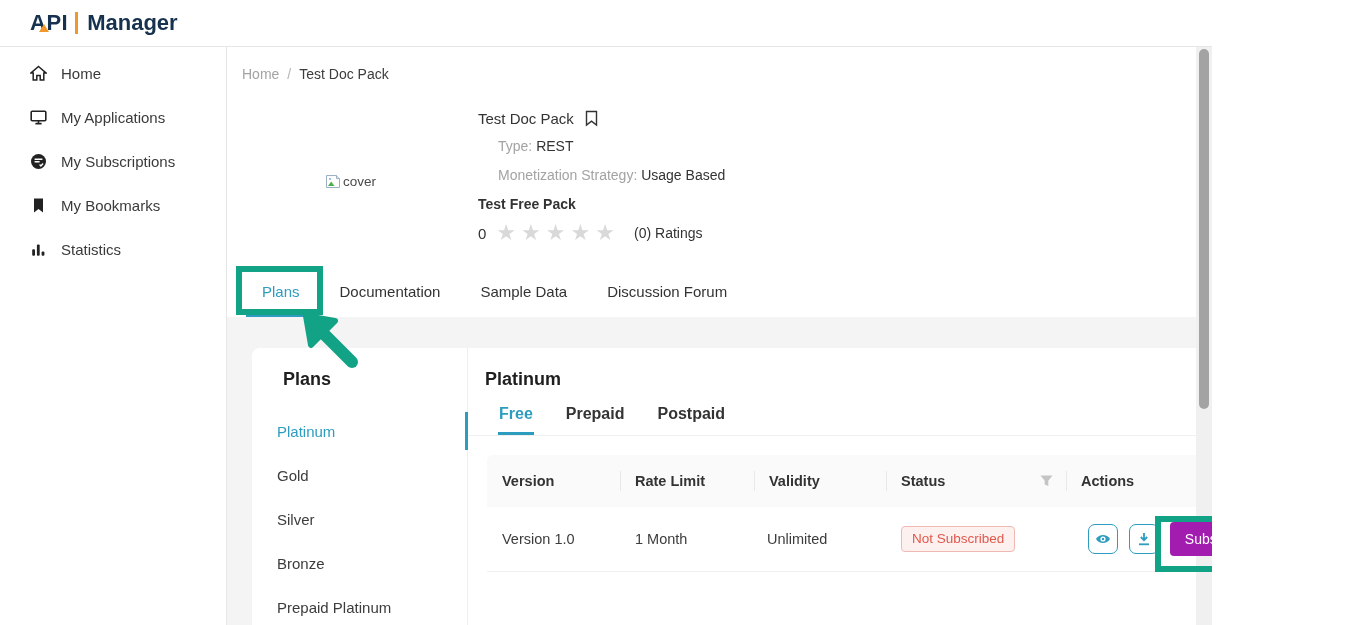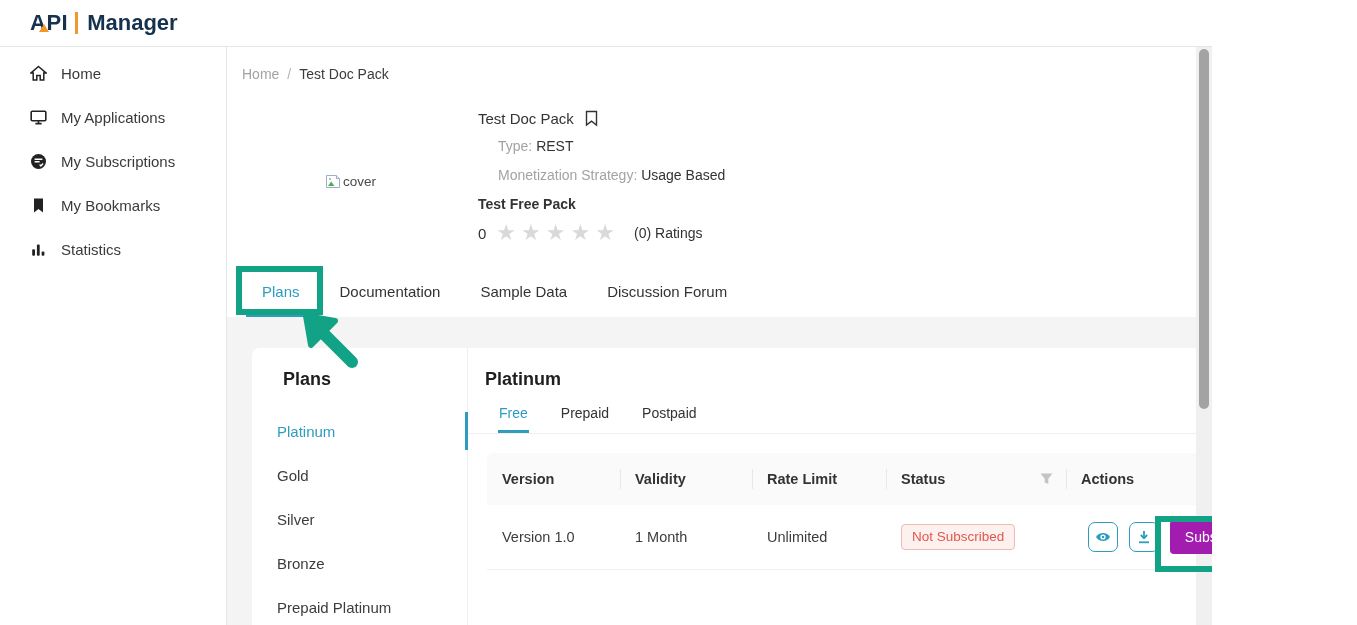--- a/index.html
+++ b/index.html
@@ -62,22 +62,22 @@
   .plans-list { margin-top:19px; }
   .plan-item { height:44px; display:flex; align-items:center; padding-left:25px; font-size:15px;
     color:#3c3c3c; cursor:pointer; position:relative; }
   .plan-item.active { color:#2D9CBF; }
   .plan-item.active::after { content:""; position:absolute; right:-1px; top:3px; bottom:3px; width:3px;
     background:#2D9CBF; }
 
   .detail-panel { flex:1; position:relative; }
   .detail-title { font-size:18px; font-weight:700; color:#1f1f1f; padding:21px 0 0 17px; }
   .detail-tabs { display:flex; padding-left:30px; margin-top:15px; border-bottom:1px solid #f0f0f0; }
-  .detail-tab { padding:0 1px 9px; margin-right:31px; font-size:14px; color:#333;
-    border-bottom:3px solid transparent; cursor:pointer; }
+  .detail-tab { padding:0 1px 9px; margin-right:31px; font-size:16px; color:#333;
+    border-bottom:3px solid transparent; cursor:pointer;font-weight:bold; }
   .detail-tab.active { color:#2D9CBF; border-bottom-color:#2D9CBF; }
 
   
   .plan-table { margin:19px 0 0 19px; width:830px; font-size:14.5px; }
   .t-head { display:flex; height:52px; background:#fafafa; border-radius:6px 6px 0 0; align-items:center; }
   .t-row { display:flex; height:65px; background:#fff; border-bottom:1px solid #f0f0f0; align-items:center; }
   .c1 { width:133px; } .c2 { width:132px; } .c3 { width:134px; } .c4 { width:180px; } .c5 { width:251px; }
   .cell { padding-left:15px; position:relative; height:100%; display:flex; align-items:center; }
   .t-head .cell { font-weight:700; color:#333; }
   .t-head .cell + .cell::before { content:""; position:absolute; left:0; top:16px; bottom:16px; width:1px;
@@ -224,22 +224,22 @@
       <div class="detail-title">Platinum</div>
       <div class="detail-tabs">
         <div class="detail-tab active">Free</div>
         <div class="detail-tab">Prepaid</div>
         <div class="detail-tab">Postpaid</div>
       </div>
 
       <div class="plan-table">
         <div class="t-head">
           <div class="cell c1">Version</div>
+          <div class="cell c3">Rate Limit</div>
           <div class="cell c2">Validity</div>
-          <div class="cell c3">Rate Limit</div>
           <div class="cell c4 status-head">
             <span>Status</span>
             <svg width="13" height="12" viewBox="0 0 13 12">
               <path d="M0.5 0.5 h12 L8.3 5.8 V11 L4.7 9.4 V5.8 Z" fill="#c4c4c4"></path>
             </svg>
           </div>
           <div class="cell c5">Actions</div>
         </div>
 
         <div class="t-row">

